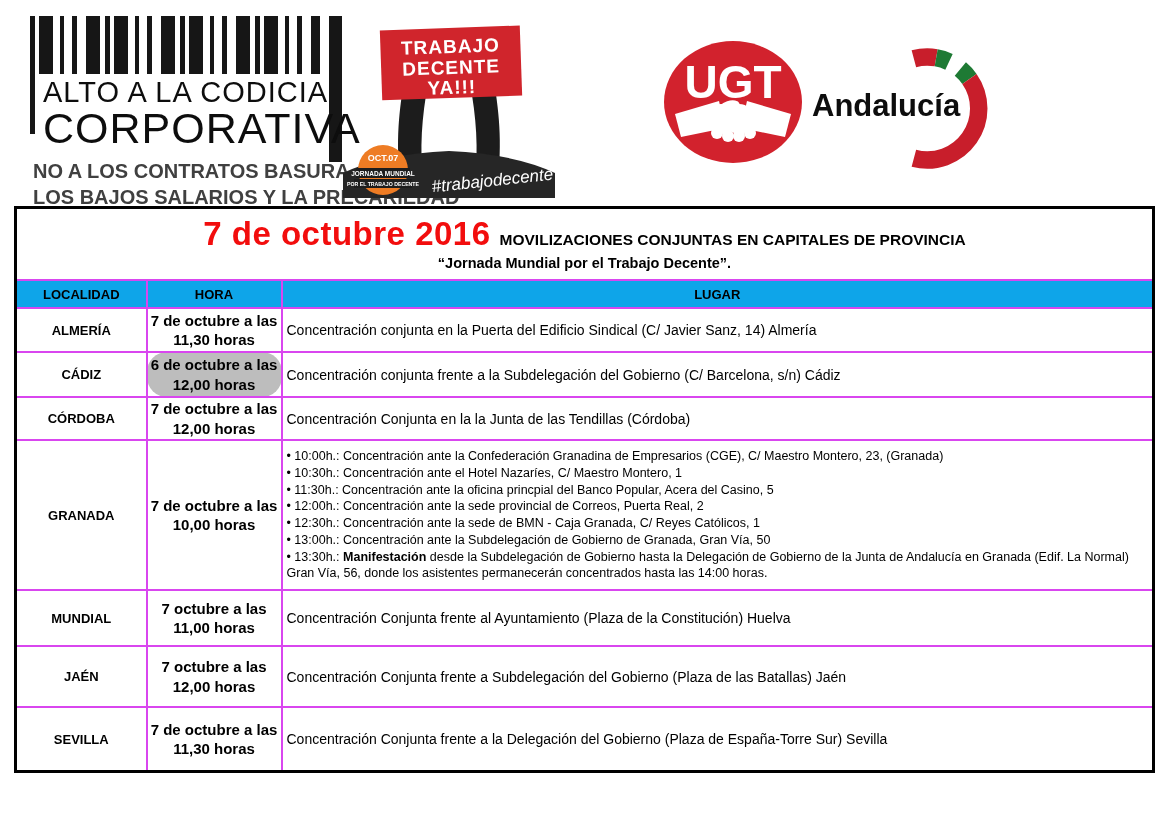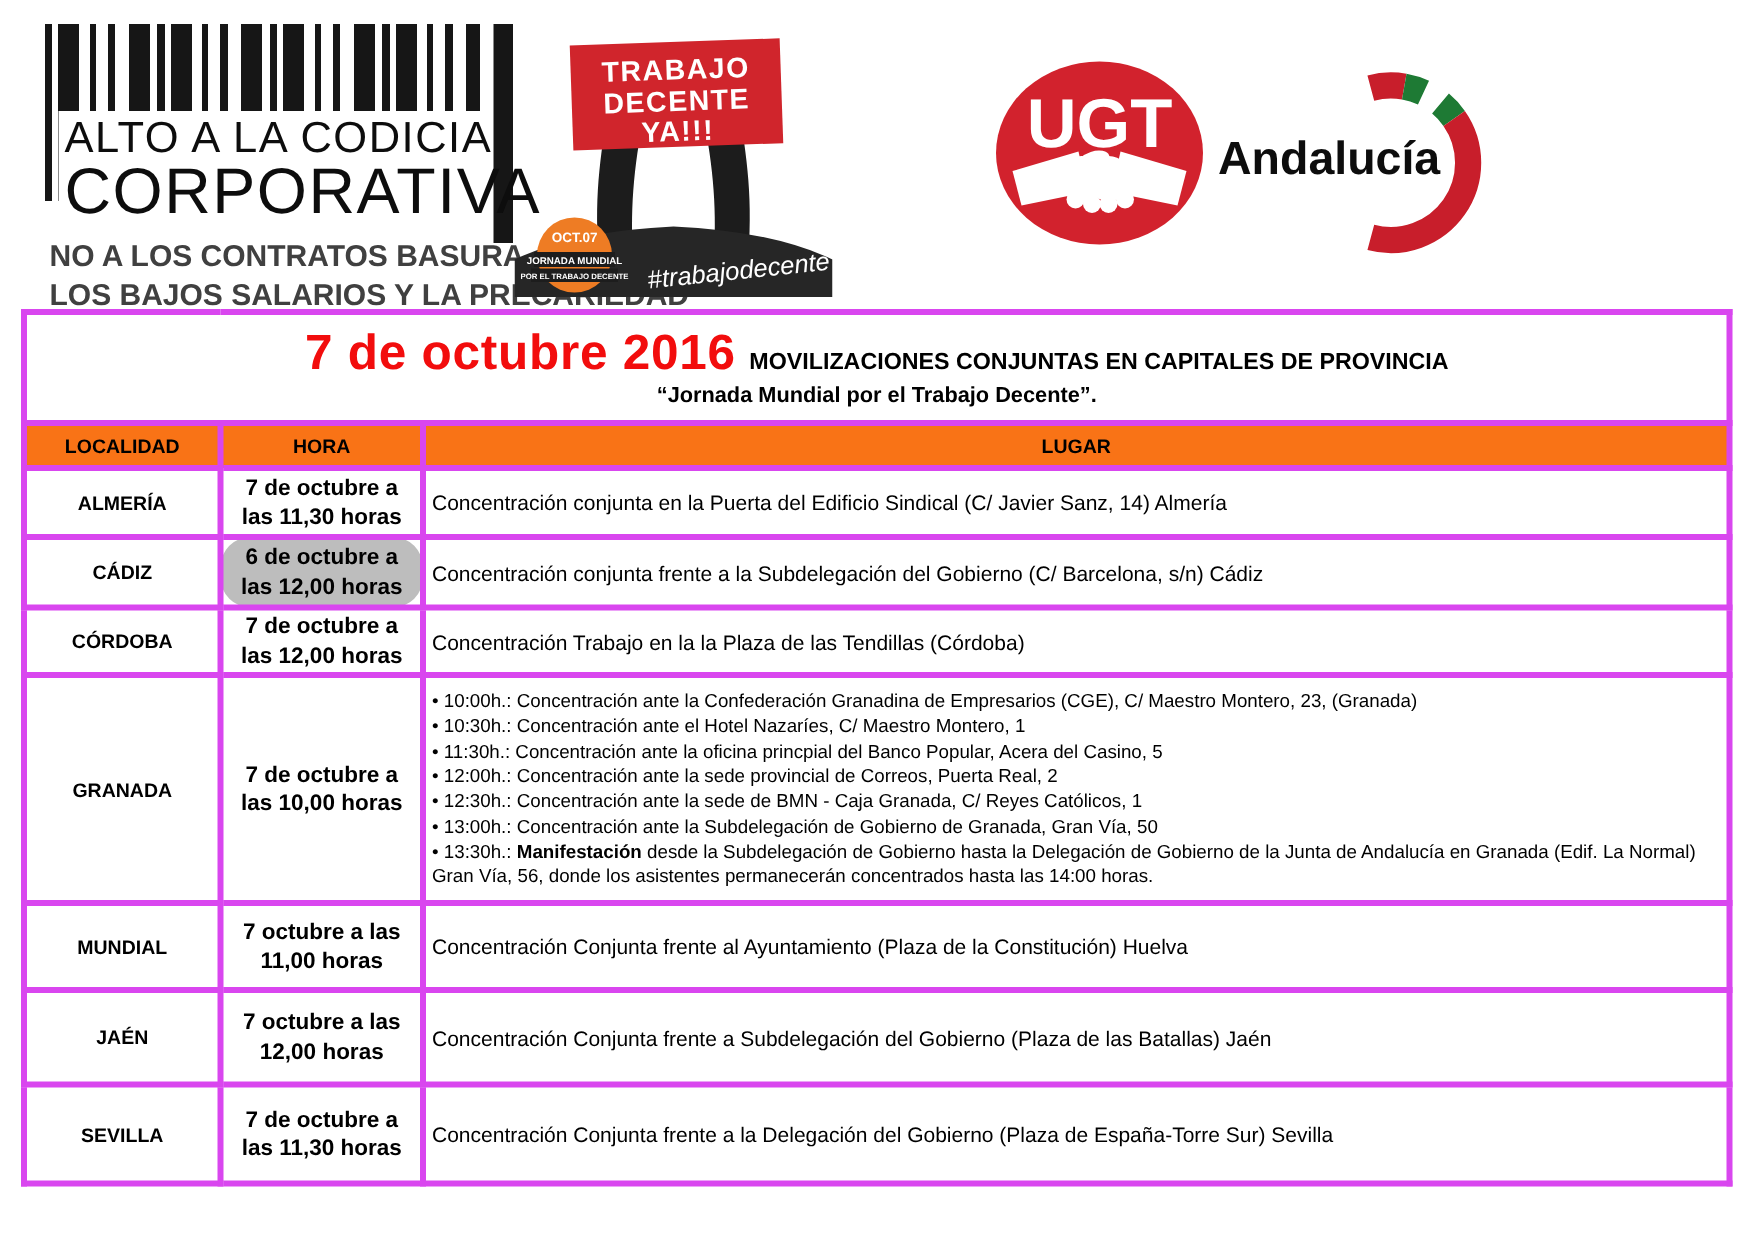--- a/index.html
+++ b/index.html
@@ -28,26 +28,26 @@
   .sign-svg{left:343px;top:8px;}
 
   
   .ugt-svg{left:663px;top:40px;}
   .andalucia{left:812px;top:88px;font-size:31px;font-weight:bold;color:#0d0d0d;}
   .arc-svg{left:902px;top:42px;}
 
   
   table.mob{position:absolute;left:14px;top:206px;width:1141px;
     border-collapse:collapse;table-layout:fixed;border:3px solid #000;}
-  table.mob td{border:4px solid #d946ef;vertical-align:middle;}
+  table.mob td{border:2px solid #d946ef;vertical-align:middle;}
   .title-cell{height:66px;text-align:center;padding:1px 0 3px 0;}
   .title-date{color:#f20d0d;font-size:33px;font-weight:bold;letter-spacing:0.5px;}
   .title-rest{font-size:15.5px;font-weight:bold;margin-left:9px;}
   .subtitle{display:block;font-size:14.5px;font-weight:bold;margin-top:2px;}
-  .head-row td{height:24px;background:#f97316;font-weight:bold;font-size:13px;text-align:center;}
+  .head-row td{height:24px;background:#0ea5e9;font-weight:bold;font-size:13px;text-align:center;}
   td.city-cell{font-weight:bold;font-size:13px;text-align:center;}
   td.hora-cell{font-weight:bold;font-size:15px;text-align:center;padding:1px 3px;line-height:1.3;}
   td.hora-cell.shaded{background:#bdbdbd;border-radius:20px;}
   td.lugar-cell.single{font-size:14px;padding:2px 6px 2px 4px;}
   td.lugar-cell.multi{font-size:12.5px;padding:4px 8px 4px 4px;line-height:1.34;vertical-align:middle;}
 </style>
 </head>
 <body>
 
 <div class="abs bc-logo">
@@ -143,21 +143,21 @@
         <td class="lugar-cell single">Concentración conjunta en la Puerta del Edificio Sindical (C/ Javier Sanz, 14) Almería</td>
       </tr>
       <tr>
         <td class="city-cell" style="height: 41px;">CÁDIZ</td>
         <td class="hora-cell shaded">6 de octubre a las 12,00 horas</td>
         <td class="lugar-cell single">Concentración conjunta frente a la Subdelegación del Gobierno (C/ Barcelona, s/n) Cádiz</td>
       </tr>
       <tr>
         <td class="city-cell" style="height: 38px;">CÓRDOBA</td>
         <td class="hora-cell">7 de octubre a las 12,00 horas</td>
-        <td class="lugar-cell single">Concentración Trabajo en la la Plaza de las Tendillas (Córdoba)</td>
+        <td class="lugar-cell single">Concentración Conjunta en la la Junta de las Tendillas (Córdoba)</td>
       </tr>
       <tr>
         <td class="city-cell" style="height: 146px;">GRANADA</td>
         <td class="hora-cell">7 de octubre a las 10,00 horas</td>
         <td class="lugar-cell multi">
           <div>• 10:00h.: Concentración ante la Confederación Granadina de Empresarios (CGE), C/ Maestro Montero, 23, (Granada)</div>
           <div>• 10:30h.: Concentración ante el Hotel Nazaríes, C/ Maestro Montero, 1</div>
           <div>• 11:30h.: Concentración ante la oficina princpial del Banco Popular, Acera del Casino, 5</div>
           <div>• 12:00h.: Concentración ante la sede provincial de Correos,  Puerta Real, 2</div>
           <div>• 12:30h.: Concentración ante la sede de BMN - Caja Granada, C/ Reyes Católicos, 1</div>

